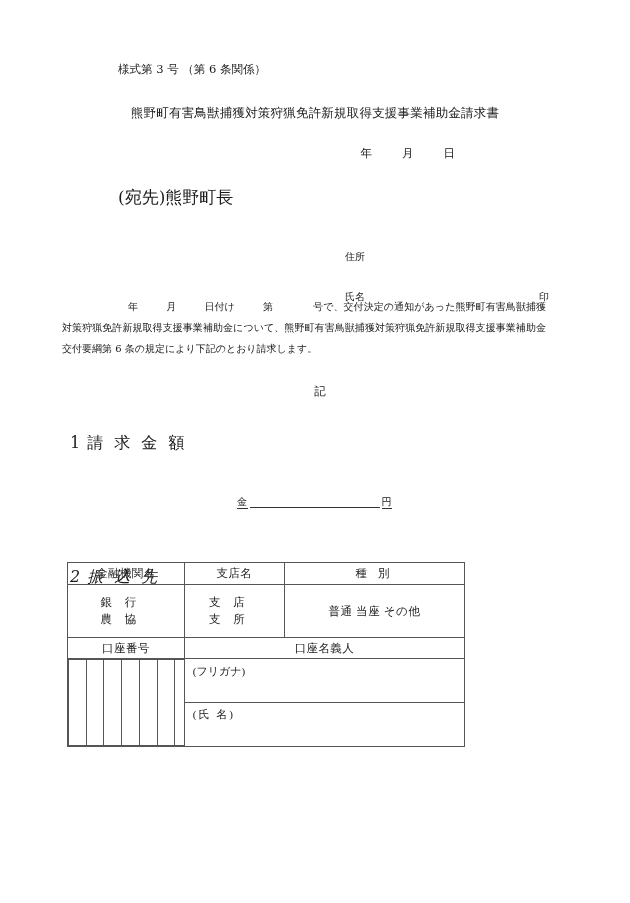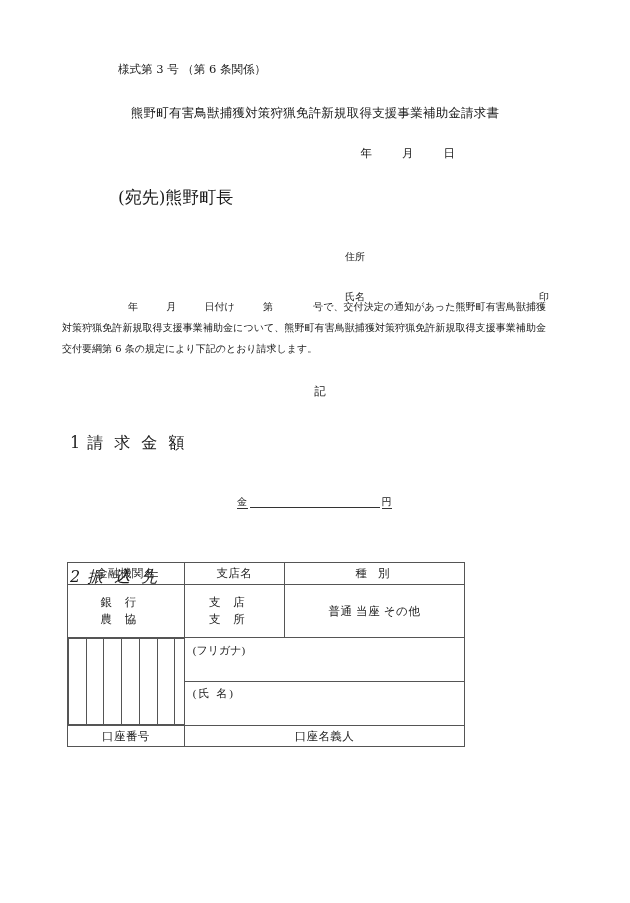--- a/index.html
+++ b/index.html
@@ -241,20 +241,24 @@
           <div class="r">銀 行</div>
           <div class="r">農 協</div>
         </td>
         <td class="cell-branch">
           <div class="r">支 店</div>
           <div class="r">支 所</div>
         </td>
         <td class="cell-type">普通  当座  その他</td>
       </tr>
       <tr>
+        <td class="th row-acctno-head">口座番号</td>
+        <td class="th row-acctno-head" colspan="2">口座名義人</td>
+      </tr>
+      <tr>
         <td class="acct-digits">
           <table>
             <tbody>
               <tr>
                 <td></td>
                 <td></td>
                 <td></td>
                 <td></td>
                 <td></td>
                 <td></td>
@@ -265,20 +269,16 @@
         </td>
         <td class="holder-cell" colspan="2">
           <div class="sub">
             <span class="furi">(フリガナ)</span>
           </div>
           <div class="sub">
             <span class="nm">(氏 名)</span>
           </div>
         </td>
       </tr>
-      <tr>
-        <td class="th row-acctno-head">口座番号</td>
-        <td class="th row-acctno-head" colspan="2">口座名義人</td>
-      </tr>
     </tbody>
   </table>
 
 </div>
 
 </body></html>

